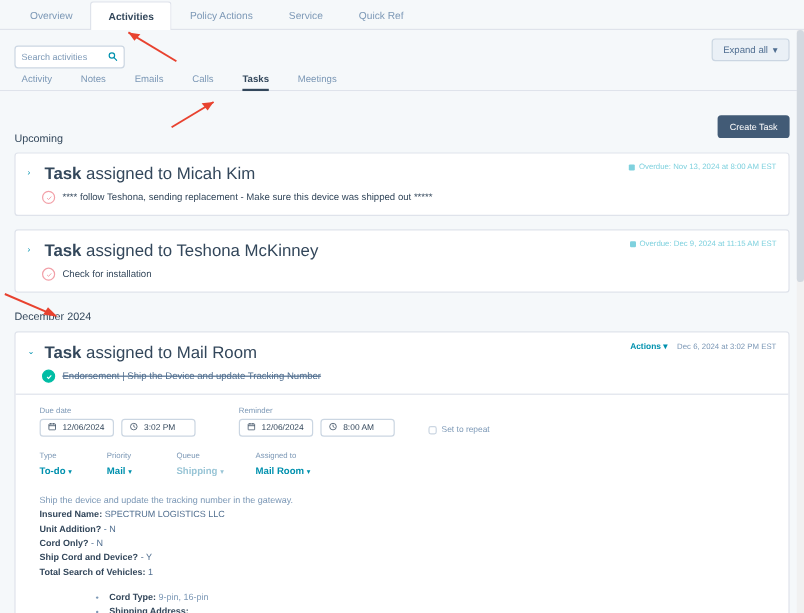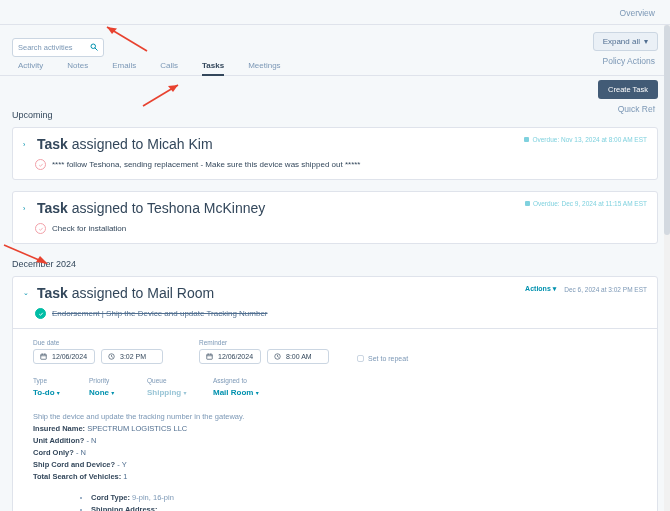--- a/index.html
+++ b/index.html
@@ -12,21 +12,20 @@
   }
   #app { position: relative; width: 670px; height: 511px; background:#f5f8fa; }
 
   
   .tabbar {
     display: flex; align-items: flex-end;
     height: 25px;
     background: #f5f8fa;
     border-bottom: 1px solid #dfe3eb;
     padding-left: 10px;
-    flex-direction: column;
   }
   .tab {
     font-size: 8.5px;
     color: #7c98b6;
     padding: 6px 14px 6px 14px;
     height: 24px;
     line-height: 12px;
     border: 1px solid transparent;
     border-bottom: none;
     border-radius: 3px 3px 0 0;
@@ -92,21 +91,21 @@
   .subtab.active {
     color: #33475b; font-weight: bold;
     border-bottom: 2px solid #33475b;
   }
 
   
   .createrow {
     height: 30px; position: relative; background:#f5f8fa;
   }
   .createbtn {
-    position: absolute; right: 12px; top: 4px;
+    position: absolute; right: 12px; top: 20px;
     background: #425b76; color: #fff;
     font-size: 7.5px;
     padding: 5px 10px;
     border-radius: 3px;
     cursor: pointer;
     white-space: nowrap;
   }
 
   
   .sectionlabel {
@@ -385,21 +384,21 @@
       <div class="selgrp c1">
         <div class="sellabel">Type</div>
         <div class="selval">
           <span>To-do</span>
           <span class="car">▾</span>
         </div>
       </div>
       <div class="selgrp c2">
         <div class="sellabel">Priority</div>
         <div class="selval">
-          <span>None</span>
+          <span>Mail</span>
           <span class="car">▾</span>
         </div>
       </div>
       <div class="selgrp c3">
         <div class="sellabel">Queue</div>
         <div class="selval muted">
           <span>Shipping</span>
           <span class="car">▾</span>
         </div>
       </div>

